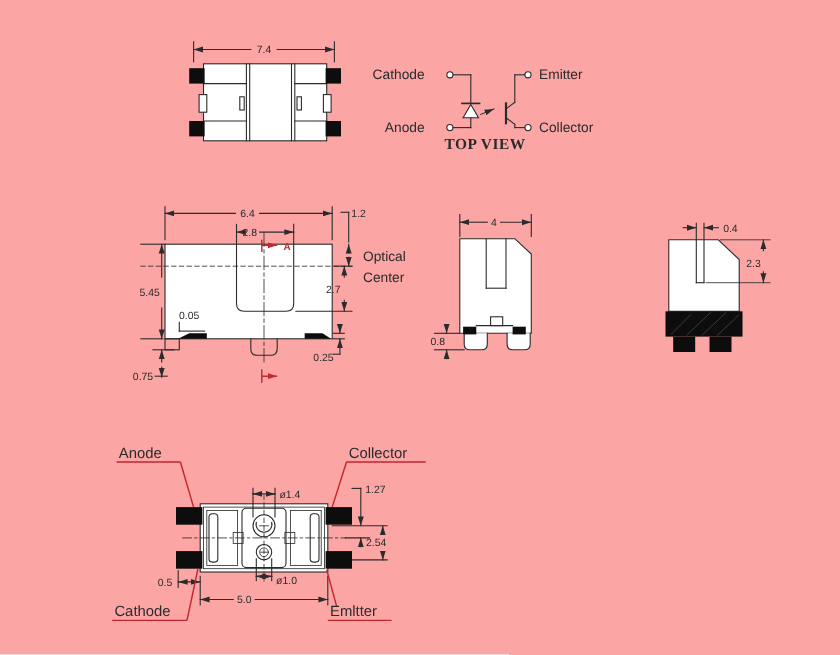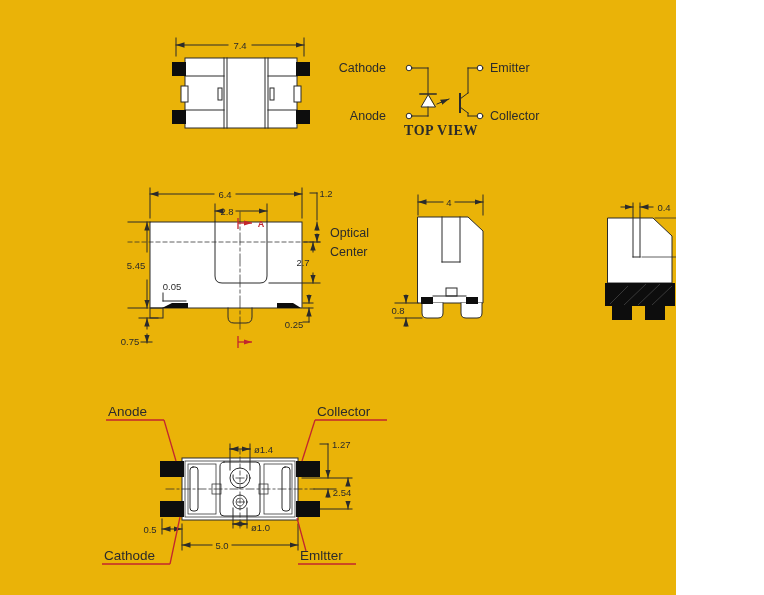--- a/index.html
+++ b/index.html
@@ -1,16 +1,16 @@
 <!DOCTYPE html>
 <html><head>
 <meta charset="utf-8">
 <style>
   html,body{margin:0;padding:0;background:#ffffff;}
-  #stage{position:relative;width:676px;height:595px;background:#eab308;overflow:hidden;
+  #stage{position:relative;width:764px;height:595px;background:#fca5a5;overflow:hidden;
          font-family:"Liberation Sans",sans-serif;}
   svg{position:absolute;inset:0;}
   .draw{stroke:#2b2b2b;stroke-width:1;fill:none;stroke-linecap:square;}
   .thin{stroke-width:0.75;}
   .fillw{fill:#ffffff;}
   .pad{fill:#0d0d0d;stroke:none;}
   .hatch{stroke:#4a4a4a;stroke-width:0.7;}
   .redstroke{stroke:#c2262e;stroke-width:1.3;fill:none;}
   text{stroke:none;fill:#2b2b2b;}
   .dim{font:9.5px "Liberation Sans",sans-serif;}

